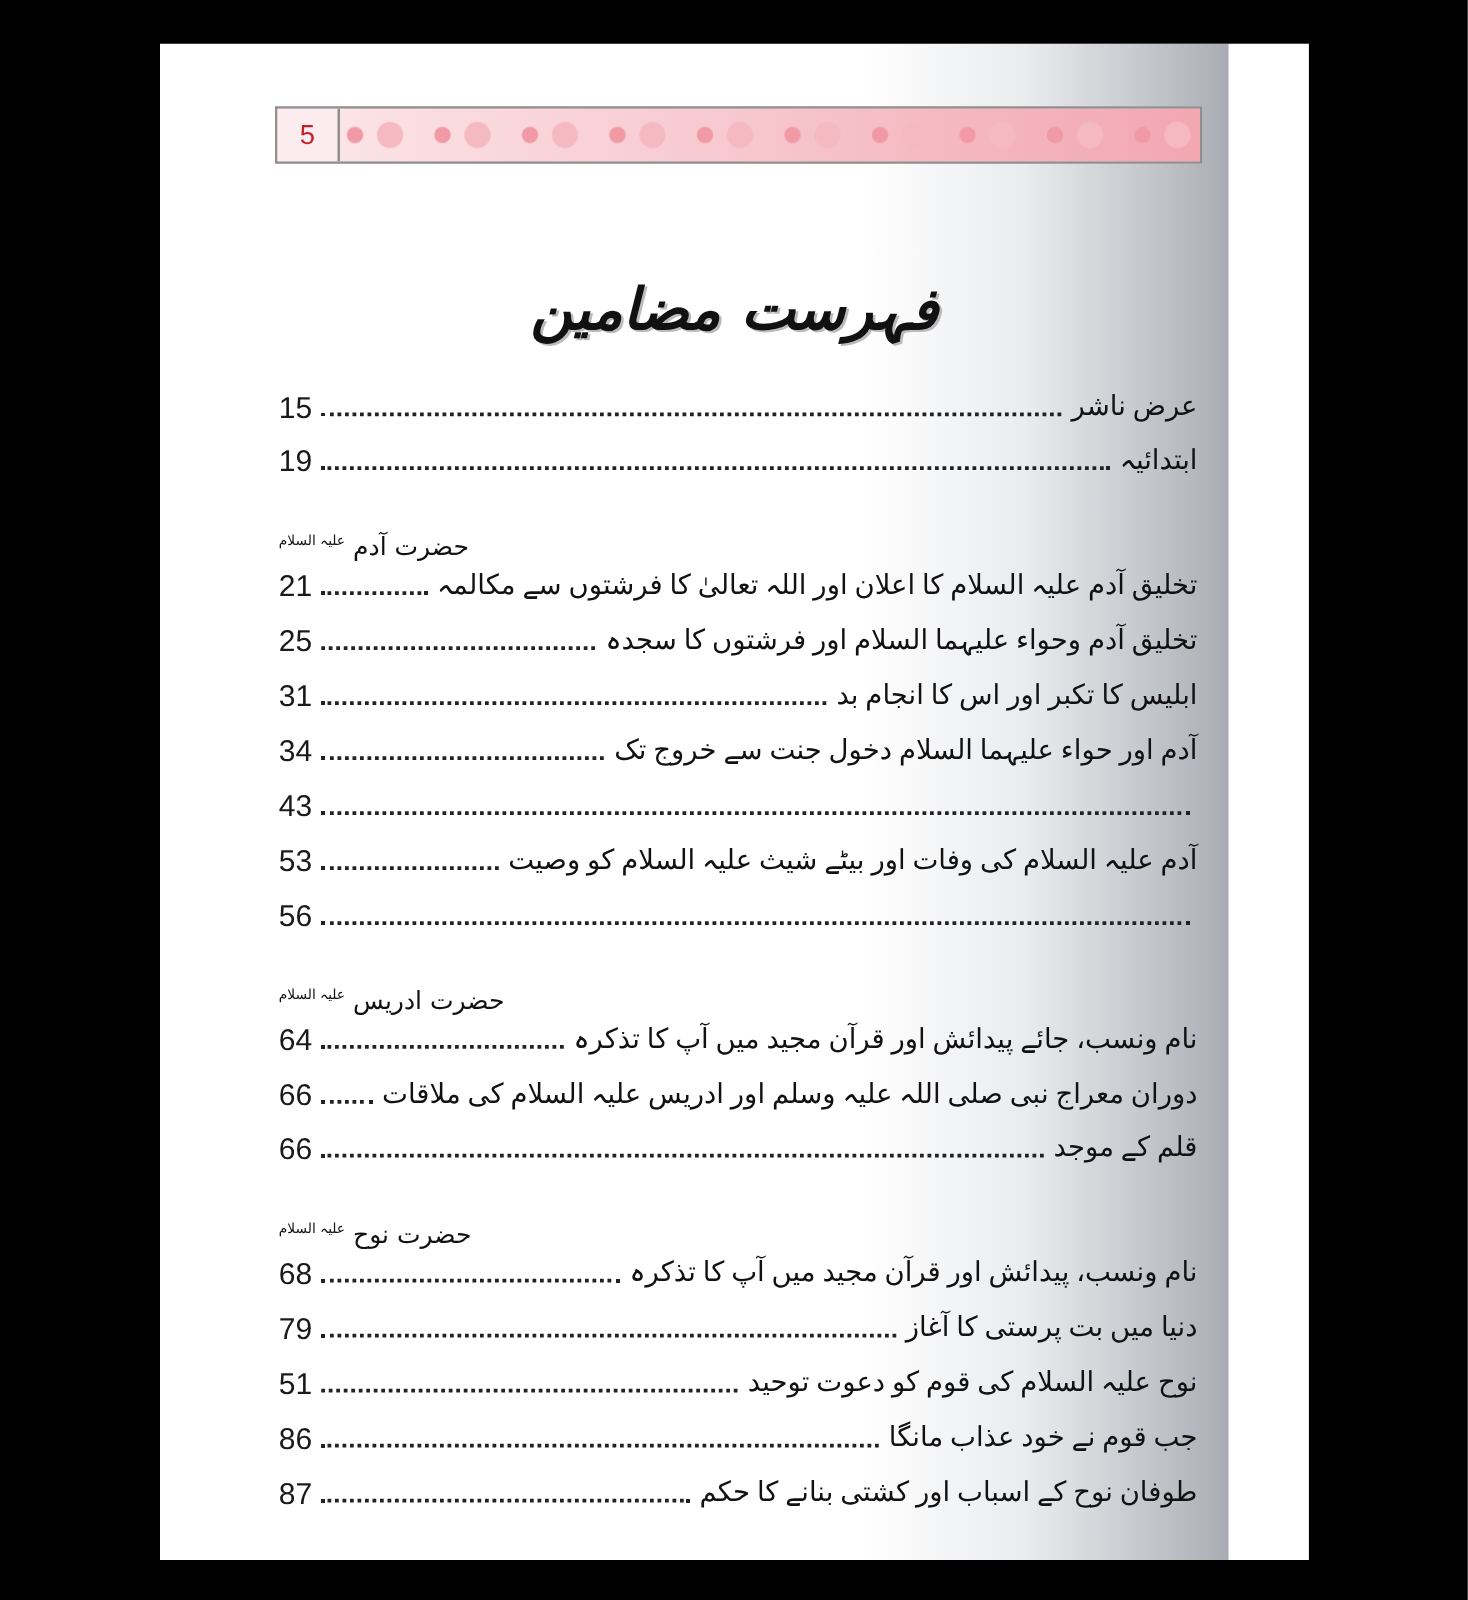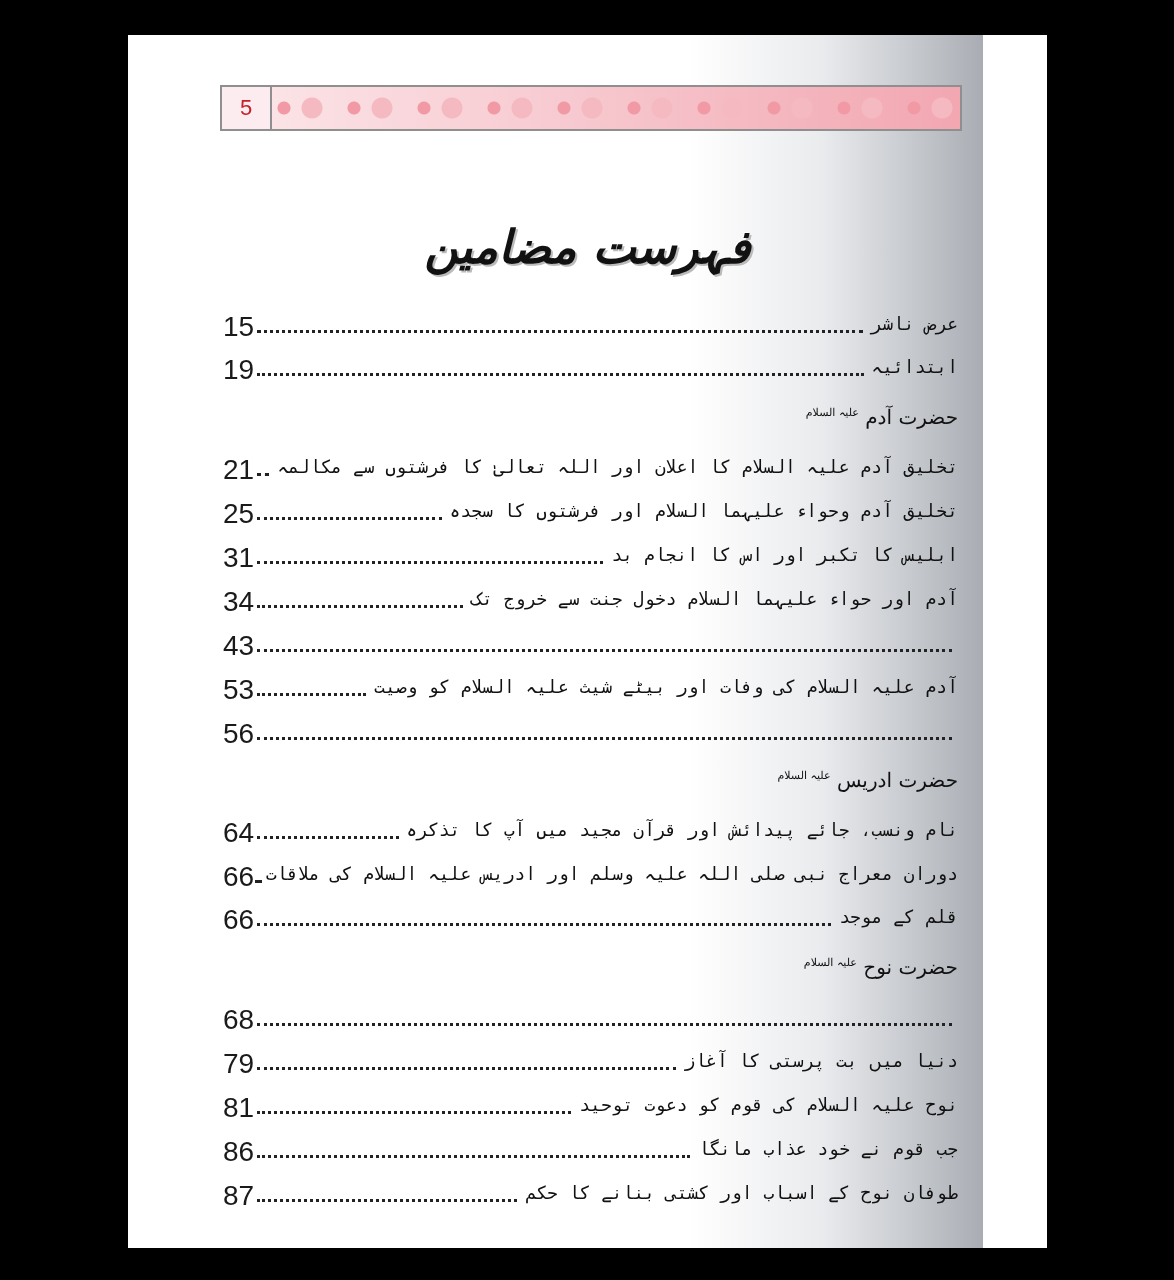--- a/index.html
+++ b/index.html
@@ -34,32 +34,32 @@
     font-family:"DejaVu Serif", serif; font-size:46px; font-weight:bold; color:#111;
     text-shadow: 2px 2px 0 #bbb, -1px -1px 0 #fff;
     direction:rtl;
     font-style:italic;
   }
   .toc { position:absolute; left:95px; width:735px; top:0; }
   .row {
     position:absolute; left:0; width:735px; height:32px; display:flex; align-items:flex-end; direction:ltr;
   }
   .num {
-    font-family:"Liberation Sans", sans-serif; font-size:28px; color:#1a1a1a; width:34px; flex:none; line-height:24px;
+    font-family:"Liberation Sans", sans-serif; font-size:24px; color:#1a1a1a; width:34px; flex:none; line-height:24px;
   }
   .dots {
     flex:1; border-bottom:3px dotted #222; margin:0 6px 6px 0; height:0;
   }
   .label {
-    flex:none; direction:rtl; font-family:Liberation Mono, monospace; font-size:18px; color:#111; line-height:28px;
+    flex:none; direction:rtl; font-family:Liberation Serif, serif; font-size:22px; color:#111; line-height:28px;
     background:transparent; padding-left:2px;
   }
   .section {
-    position:absolute; left:0; right:0; text-align:right; direction:rtl;
-    font-family:"DejaVu Serif", serif; font-size:20px; color:#111;
+    position:absolute; left:0; right:0; text-align:left; direction:rtl;
+    font-family:"DejaVu Serif", serif; font-size:20px; color:#111;margin-top:20px;
   }
   .honor { font-size:11px; vertical-align:super; }
 </style>
 </head>
 <body>
 
 <div class="page">
   <div class="spine"></div>
   <div class="whiteedge"></div>
 
@@ -144,28 +144,29 @@
     </div>
 
     <div class="section" style="top:920px">
       <span>حضرت نوح</span>
       <span class="honor">علیہ السلام</span>
     </div>
 
     <div class="row" style="top:965px">
       <span class="num">68</span>
       <span class="dots"></span>
+      <span class="label">نام ونسب، پیدائش اور قرآن مجید میں آپ کا تذکرہ</span>
     </div>
     <div class="row" style="top:1009px">
       <span class="num">79</span>
       <span class="dots"></span>
       <span class="label">دنیا میں بت پرستی کا آغاز</span>
     </div>
     <div class="row" style="top:1053px">
-      <span class="num">81</span>
+      <span class="num">51</span>
       <span class="dots"></span>
       <span class="label">نوح علیہ السلام کی قوم کو دعوت توحید</span>
     </div>
     <div class="row" style="top:1097px">
       <span class="num">86</span>
       <span class="dots"></span>
       <span class="label">جب قوم نے خود عذاب مانگا</span>
     </div>
     <div class="row" style="top:1141px">
       <span class="num">87</span>

